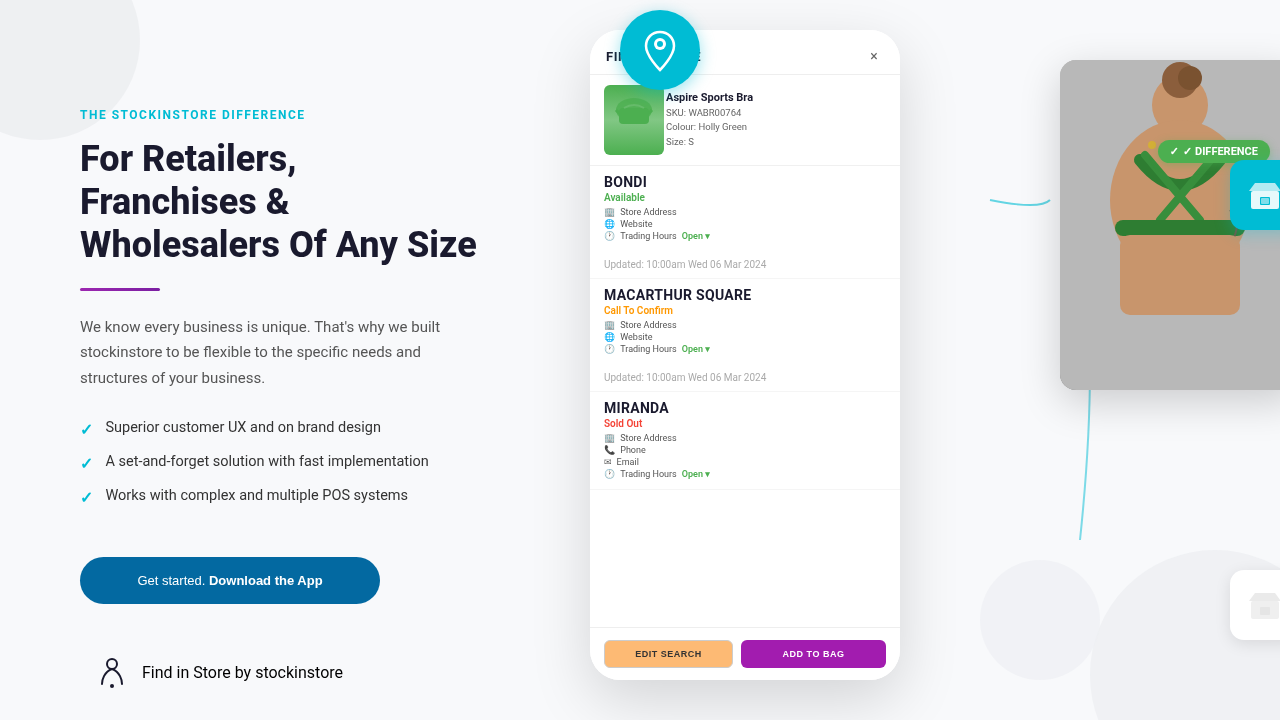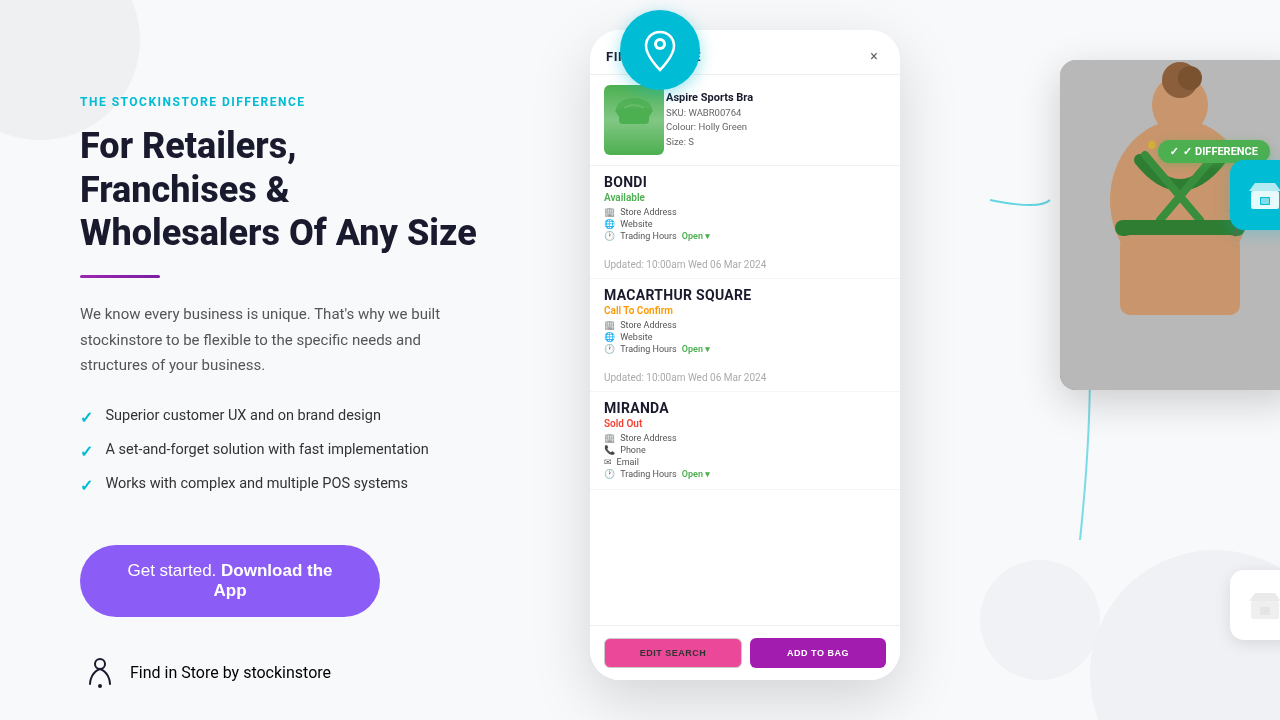--- a/index.html
+++ b/index.html
@@ -116,45 +116,45 @@
       color: #00bcd4;
       font-weight: 900;
       margin-right: 12px;
       font-size: 16px;
       margin-top: 1px;
       flex-shrink: 0;
     }
 
     .cta-button {
       display: inline-block;
-      background: #8b5cf6;
+      background: #0369a1;
       color: white;
       border-radius: 50px;
       padding: 16px 36px;
-      font-size: 17px;
+      font-size: 13px;
       cursor: pointer;
       border: none;
       width: 300px;
       text-align: center;
       font-weight: 400;
       margin-bottom: 48px;
     }
 
     .cta-button .bold {
       font-weight: 700;
     }
 
     
     .brand-footer {
       display: flex;
       align-items: center;
       gap: 12px;
       position: absolute;
       bottom: 30px;
-      left: 82px;
+      left: 94px;
     }
 
     .brand-logo-icon {
       width: 36px;
       height: 36px;
       position: relative;
     }
 
     .brand-logo-icon svg {
       width: 36px;
@@ -327,24 +327,23 @@
     
     .modal-footer {
       display: flex;
       gap: 8px;
       padding: 12px 14px;
       border-top: 1px solid #eee;
     }
 
     .btn-edit {
       flex: 1;
-      padding: 9px;
       border: 1.5px solid #ccc;
       border-radius: 6px;
-      background: #ec4899;
+      background: #fdba74;
       font-size: 9px;
       font-weight: 600;
       color: #333;
       cursor: pointer;
       letter-spacing: 0.5px;
     }
 
     .btn-add {
       flex: 1;
       padding: 9px;

